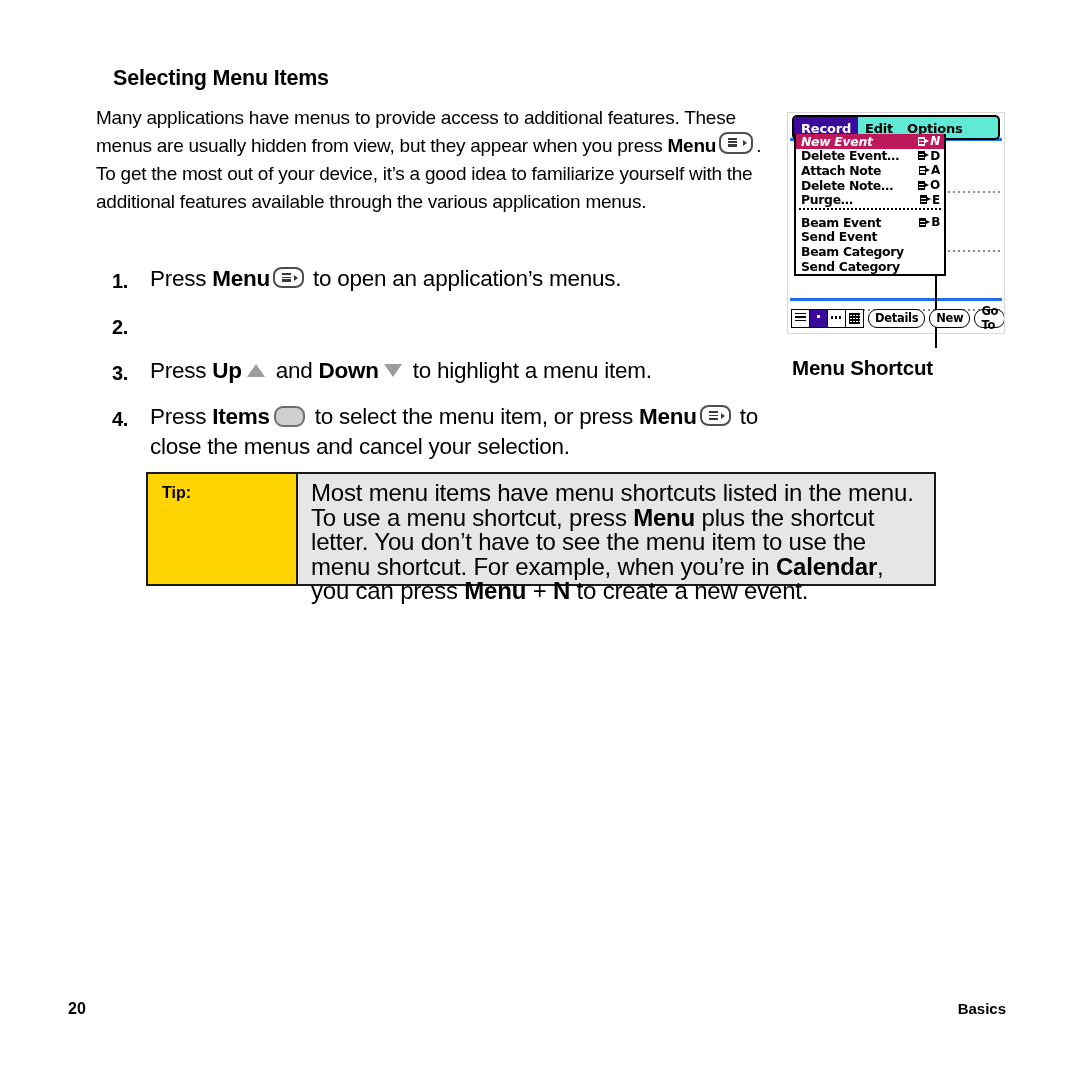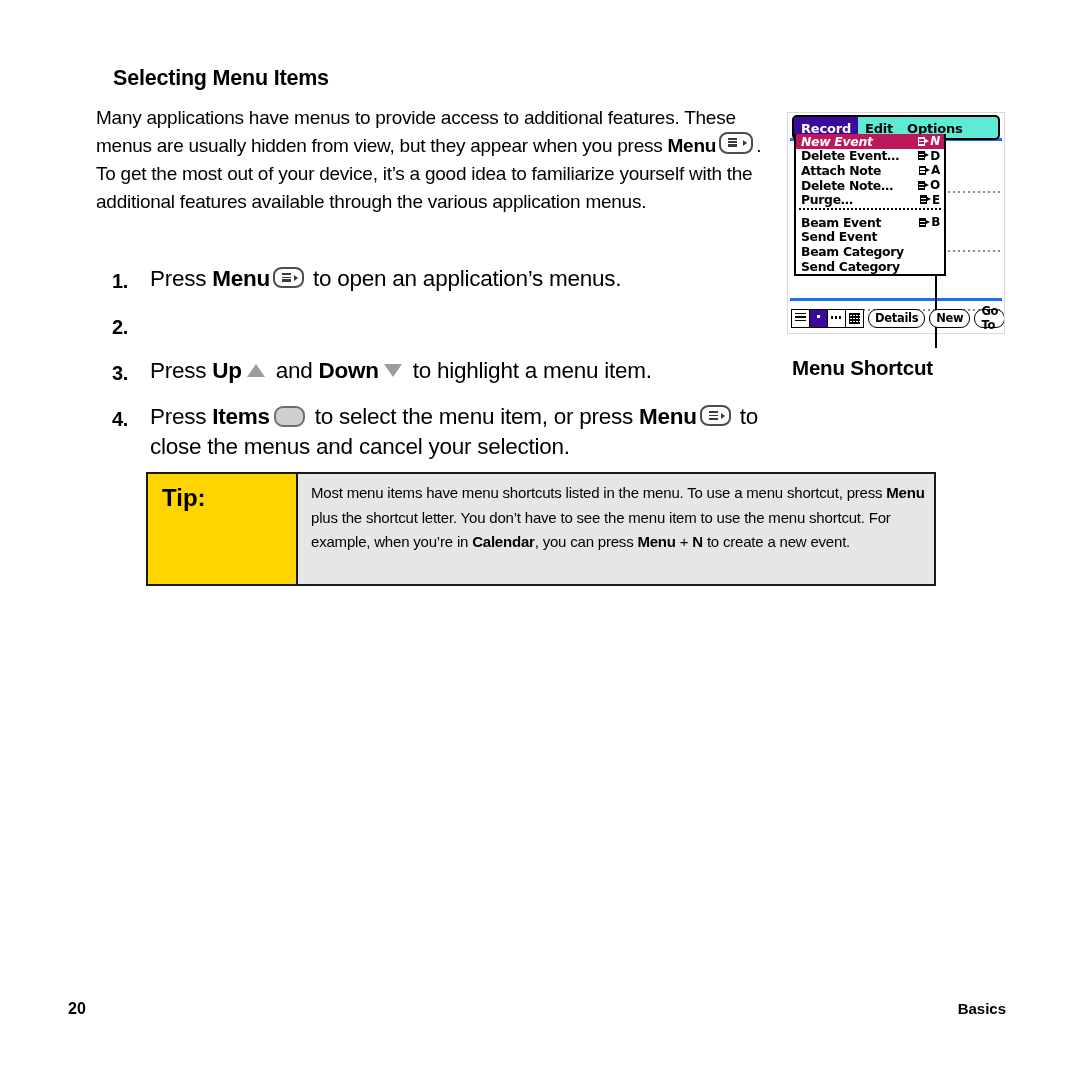--- a/index.html
+++ b/index.html
@@ -148,28 +148,28 @@
     border: 2px solid #1a1a1a;
     display: flex;
     box-sizing: border-box;
   }
   .tip-label {
     width: 150px;
     flex: 0 0 150px;
     background: #ffd400;
     border-right: 2px solid #1a1a1a;
     font-weight: bold;
-    font-size: 24px;
+    font-size: 16px;
     padding: 10px 0 0 14px;
     box-sizing: border-box;
   }
   .tip-text {
     flex: 1 1 auto;
     background: #e6e6e6;
-    font-size: 15px;
+    font-size: 24px;
     line-height: 24.6px;
     padding: 7px 7px 0 13px;
     box-sizing: border-box;
     letter-spacing: -0.2px;
   }
   .tip-text b { font-weight: bold; }
 
   
   .device {
     position: absolute;

